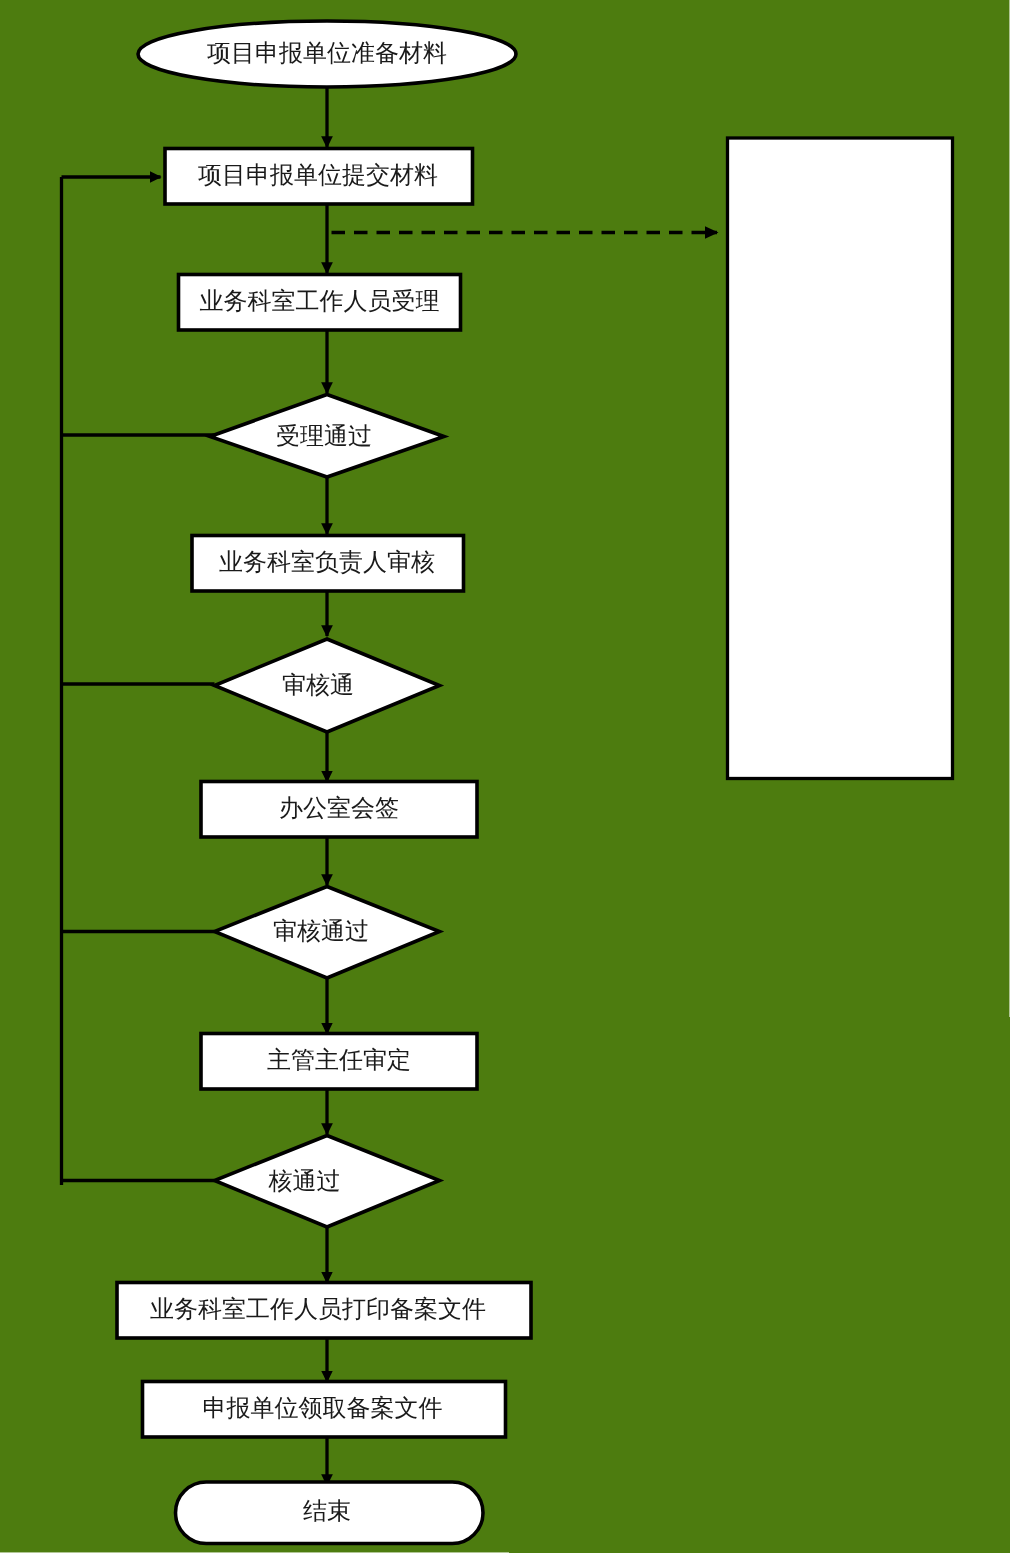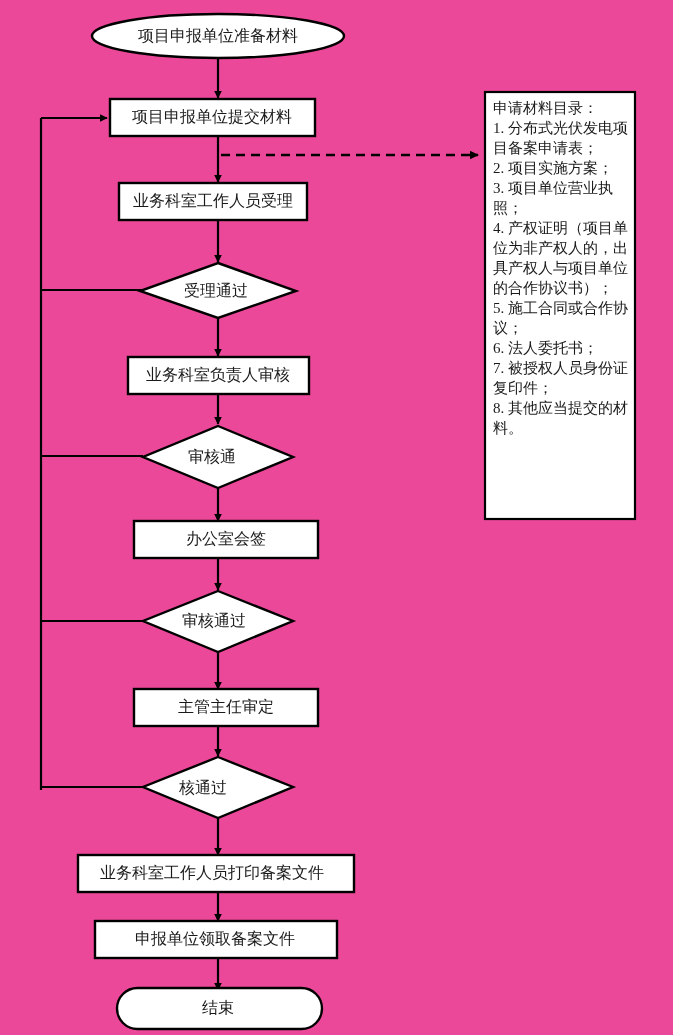--- a/index.html
+++ b/index.html
@@ -7,21 +7,21 @@
     padding: 0;
     background: #ffffff;
   }
   body {
     font-family: "Liberation Serif", "DejaVu Serif", serif;
   }
   #canvas {
     position: relative;
     width: 673px;
     height: 1035px;
-    background: #ec4899;
+    background: #4d7c0f;
     overflow: hidden;
   }
   #flow-svg {
     position: absolute;
     left: 0;
     top: 0;
     width: 673px;
     height: 1035px;
   }
   .node-label {
@@ -215,23 +215,14 @@
     <g>
       <rect class="shape-stroke" x="117" y="988" width="205" height="41" rx="20.5" ry="20.5"></rect>
       <text class="node-label lbl-term" x="218" y="1009">结束</text>
     </g>
 
     <g>
       <rect class="sidebox-rect" x="485" y="92" width="150" height="427"></rect>
     </g>
   </svg>
 
-  <div class="sidebox-text">申请材料目录：
-1. 分布式光伏发电项目备案申请表；
-2. 项目实施方案；
-3. 项目单位营业执照；
-4. 产权证明（项目单位为非产权人的，出具产权人与项目单位的合作协议书）；
-5. 施工合同或合作协议；
-6. 法人委托书；
-7. 被授权人员身份证复印件；
-8. 其他应当提交的材料。</div>
 
 </div>
 
 </body></html>

